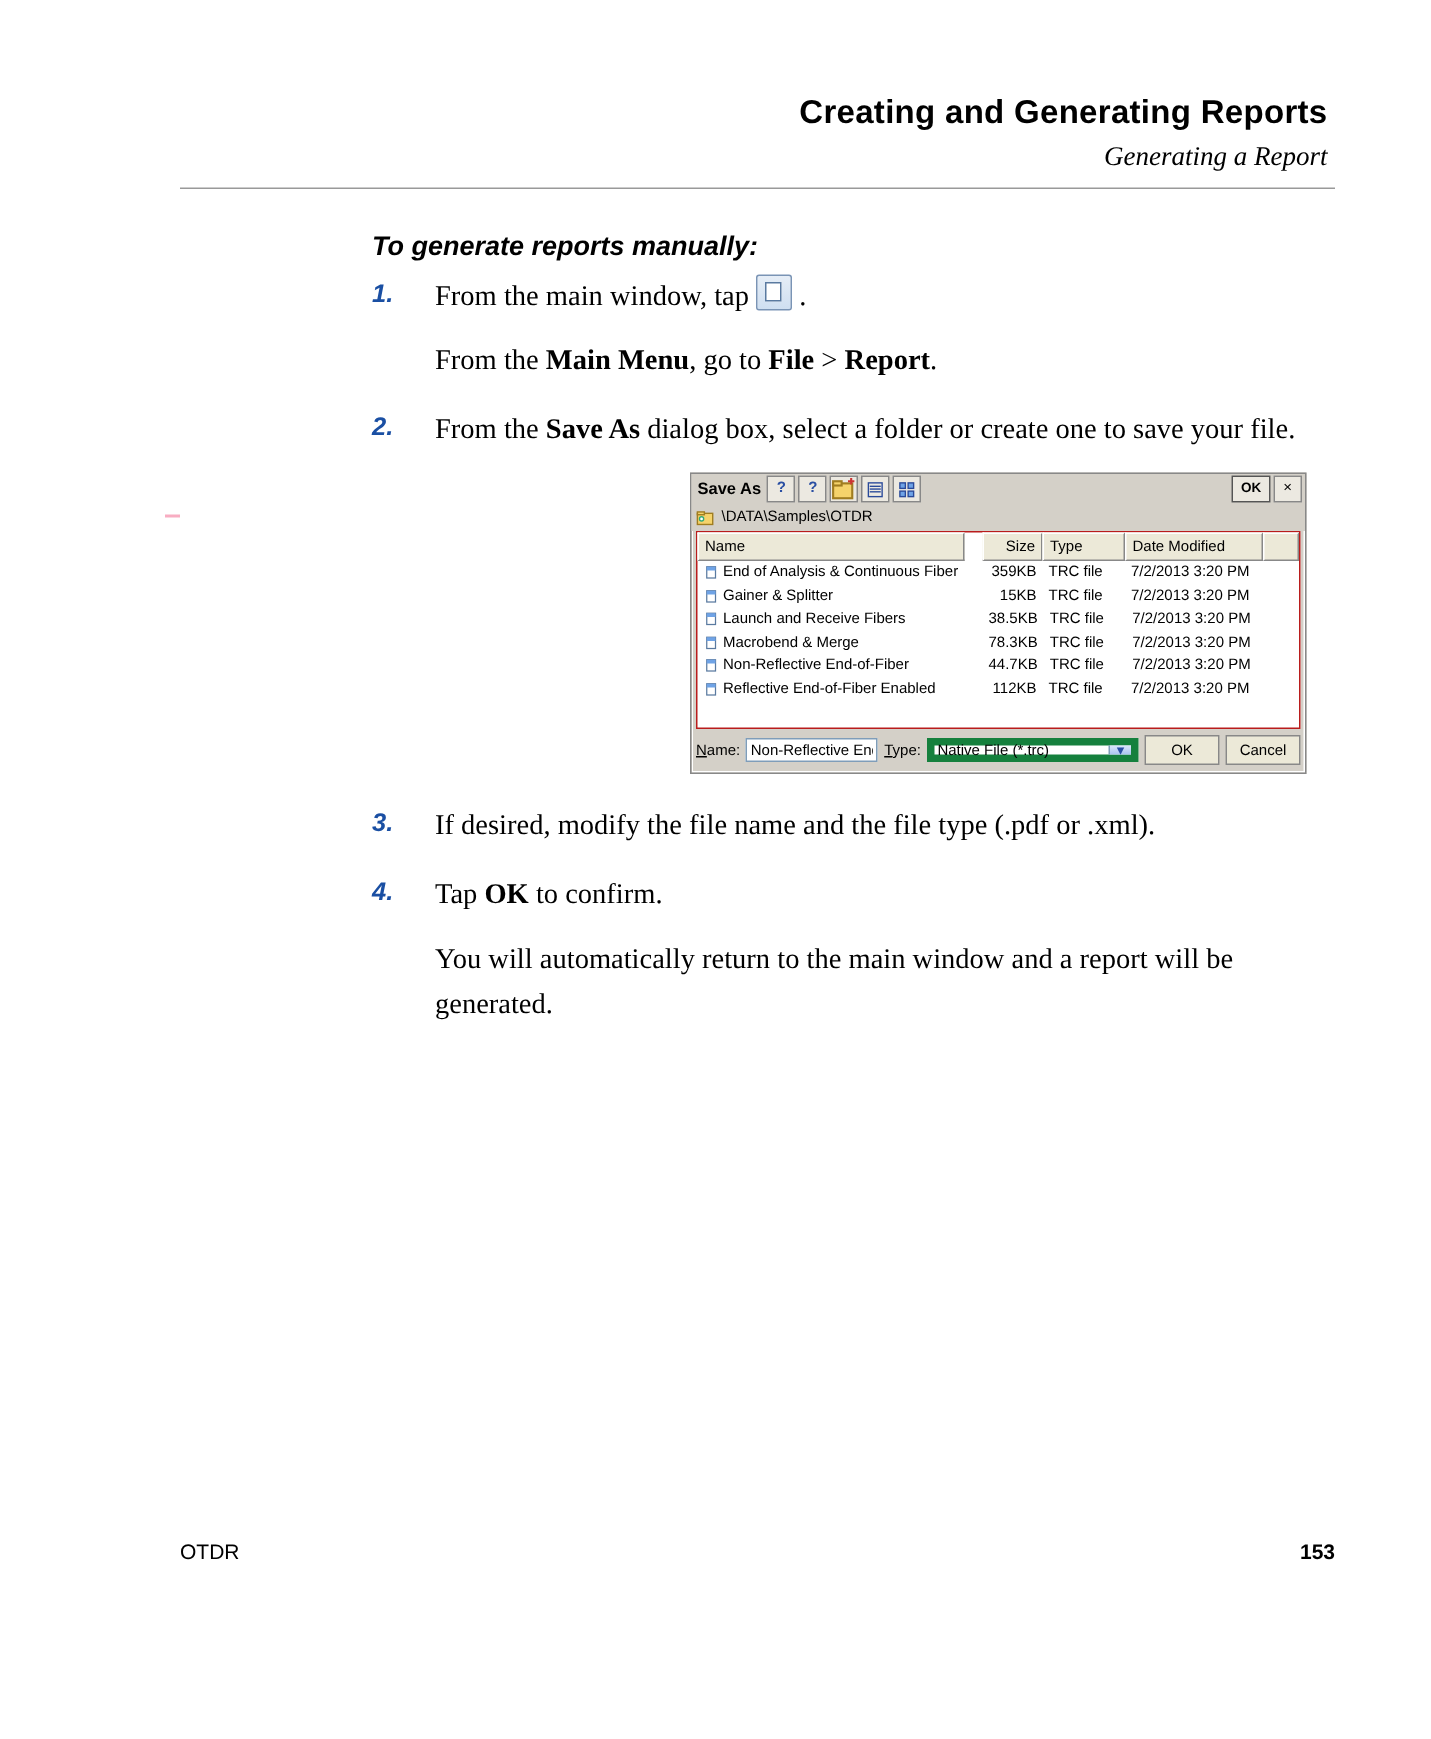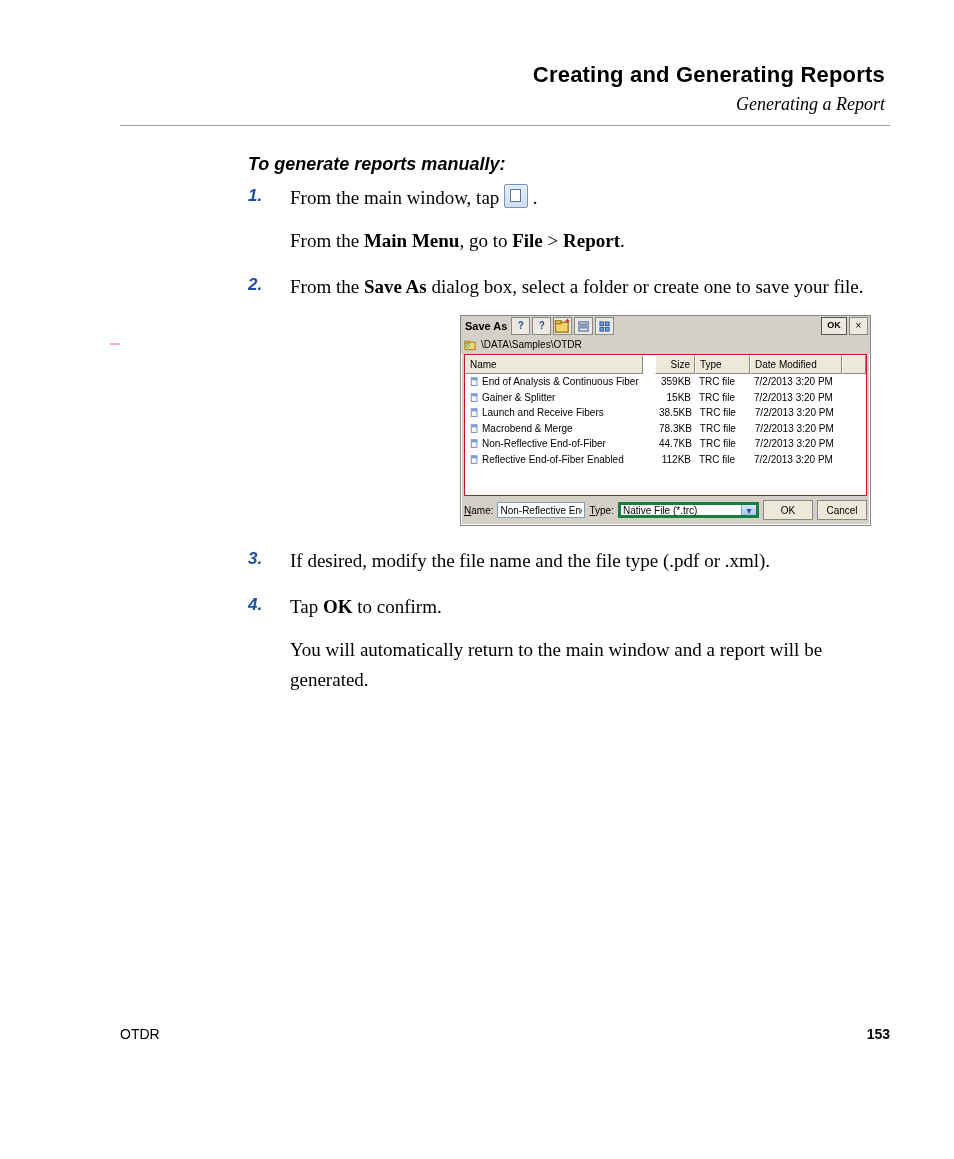--- a/index.html
+++ b/index.html
@@ -154,21 +154,21 @@
     border-right-color: #888;
     border-bottom-color: #888;
     padding: 1px 4px;
     box-sizing: border-box;
   }
   .col-name { flex: 0 0 178px; }
   .col-size { flex: 0 0 40px; text-align: right; margin-left: 12px; }
   .col-type { flex: 0 0 55px; }
   .col-date { flex: 0 0 92px; }
   .col-rest { flex: 1; }
-  .ft-body { padding-bottom: 28px; border-radius: 15px; }
+  .ft-body { padding-bottom: 18px; border-radius: 15px; }
   .ft-row {
     display: flex;
     font-size: 10px;
     padding: 0 0;
   }
   .ft-row > div { padding: 0 4px; box-sizing: border-box; white-space: nowrap; }
   .ft-row .col-name { display: flex; align-items: center; gap: 2px; overflow: hidden; }
   .file-icon svg { width: 11px; height: 10px; display:block; }
   .bottombar {
     display: flex;
@@ -180,21 +180,21 @@
   .bottombar u { text-decoration: underline; }
   .txt {
     border: 1px solid #7f9db9;
     background: #fff;
     height: 16px;
     font-size: 10px;
     padding: 0 2px;
     box-sizing: border-box;
   }
   .sel {
-    border: 3px solid #15803d;
+    border: 5px solid #15803d;
     background: #fff;
     height: 16px;
     font-size: 10px;
     padding: 0 2px;
     box-sizing: border-box;
     display: flex; align-items: center;
     position: relative;
     flex: 1;
   }
   .sel .dd {

